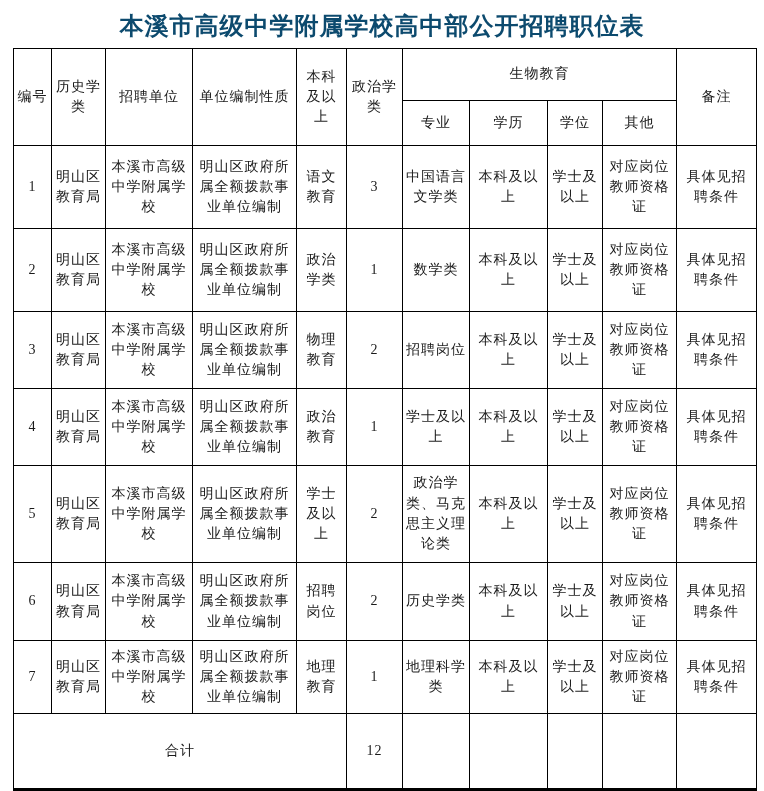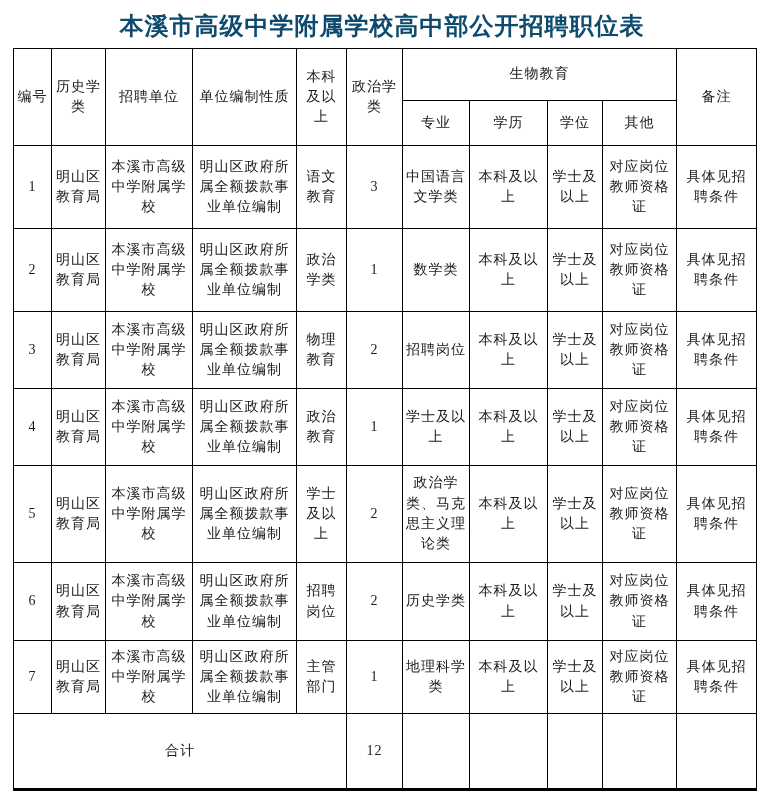--- a/index.html
+++ b/index.html
@@ -177,21 +177,21 @@
         <td>本科及以上</td>
         <td>学士及以上</td>
         <td>对应岗位教师资格证</td>
         <td>具体见招聘条件</td>
       </tr>
       <tr class="rh73">
         <td>7</td>
         <td>明山区教育局</td>
         <td>本溪市高级中学附属学校</td>
         <td>明山区政府所属全额拨款事业单位编制</td>
-        <td>主管部门</td>
+        <td>地理教育</td>
         <td>1</td>
         <td class="major-cell">地理科学类</td>
         <td>本科及以上</td>
         <td>学士及以上</td>
         <td>对应岗位教师资格证</td>
         <td>具体见招聘条件</td>
       </tr>
       <tr class="rh76">
         <td colspan="5">合计</td>
         <td>12</td>

